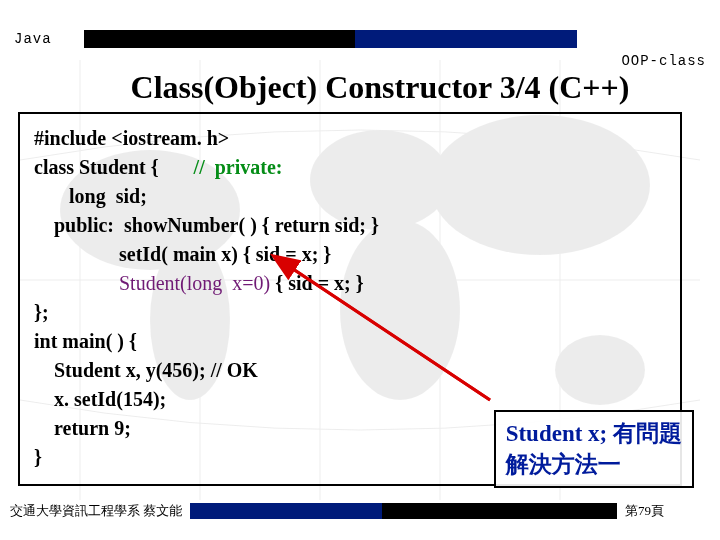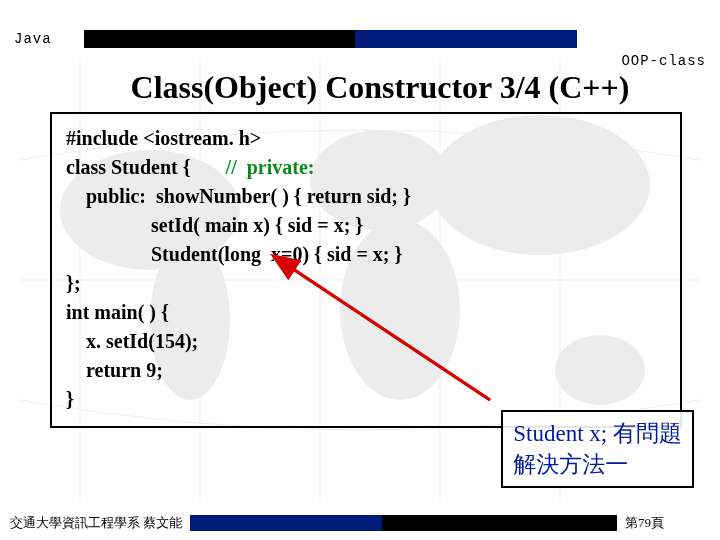--- a/index.html
+++ b/index.html
@@ -38,51 +38,51 @@
   }
   .title {
     font-size: 32px;
     font-weight: bold;
     padding: 0 0 6px 40px;
     text-align: center;
   }
   .code-box {
     position: relative;
     border: 2px solid #000;
-    margin: 0 38px 0 50px;
+    margin: 0 38px 0 18px;
     padding: 10px 14px 12px 14px;
     font-size: 20px;
     font-weight: bold;
     background: rgba(255,255,255,0);
     line-height: 1.45;
   }
   .code-line { white-space: pre; }
   .green { color: #058d17; }
-  .red { color: #000000; font-weight: bold; }
+  .red { color: #701a75; font-weight: normal; }
   .overlay-box {
     position: absolute;
     right: 26px;
     bottom: 52px;
     border: 2px solid #000;
     background: rgba(255,255,255,0.9);
     padding: 6px 10px;
     font-size: 23px;
     color: #001b9c;
-    font-weight: normal;
+    font-weight: bold;
     line-height: 1.35;
     z-index: 2;
   }
   .arrow-svg {
     position: absolute;
     z-index: 3;
     pointer-events: none;
   }
   .footer {
     position: absolute;
-    bottom: 8px;
+    bottom: 20px;
     left: 0;
     width: 676px;
     display: flex;
     align-items: center;
     font-size: 13px;
     z-index: 2;
   }
   .footer .fleft { flex: 0 0 auto; padding-left: 10px; }
   .footer .frule { flex: 1 1 auto; height: 16px; background: linear-gradient(90deg,#001b7a 0%,#001b7a 45%,#000 45%,#000 100%); margin: 0 8px; }
   .footer .fright { flex: 0 0 auto; padding-right: 12px; }
@@ -119,25 +119,27 @@
     <span class="left-label">Java</span>
     <div class="rule"></div>
     <span class="right-label">OOP-class</span>
   </div>
 
   <div class="title">Class(Object) Constructor   3/4  (C++)</div>
 
   <div class="code-box">
     <div class="code-line">#include &lt;iostream. h&gt;</div>
     <div class="code-line"><span>class Student {       </span><span class="green">//  private:</span></div>
+    <div class="code-line">       long  sid;</div>
     <div class="code-line">    public:  showNumber( ) { return sid; }</div>
     <div class="code-line">                 setId( main x) { sid = x; }</div>
     <div class="code-line"><span>                 </span><span class="red">Student(long  x=0)</span><span> { sid = x; }</span></div>
     <div class="code-line">};</div>
     <div class="code-line">int main( ) {</div>
+    <div class="code-line">    Student x, y(456); // OK</div>
     <div class="code-line">    x. setId(154);</div>
     <div class="code-line">    return 9;</div>
     <div class="code-line">}</div>
   </div>
 
 </div>
 
 <svg class="arrow-svg" style="left:0;top:0;width:720px;height:540px;">
   <defs>
     <marker id="arrowhead" markerWidth="10" markerHeight="8" refX="8" refY="4" orient="auto">

